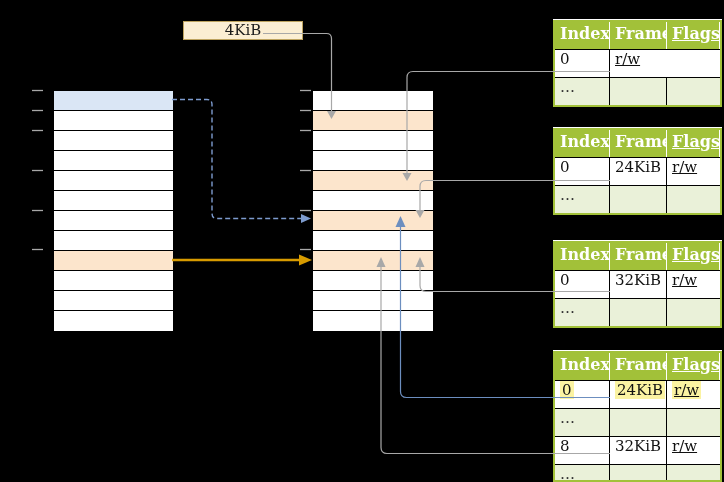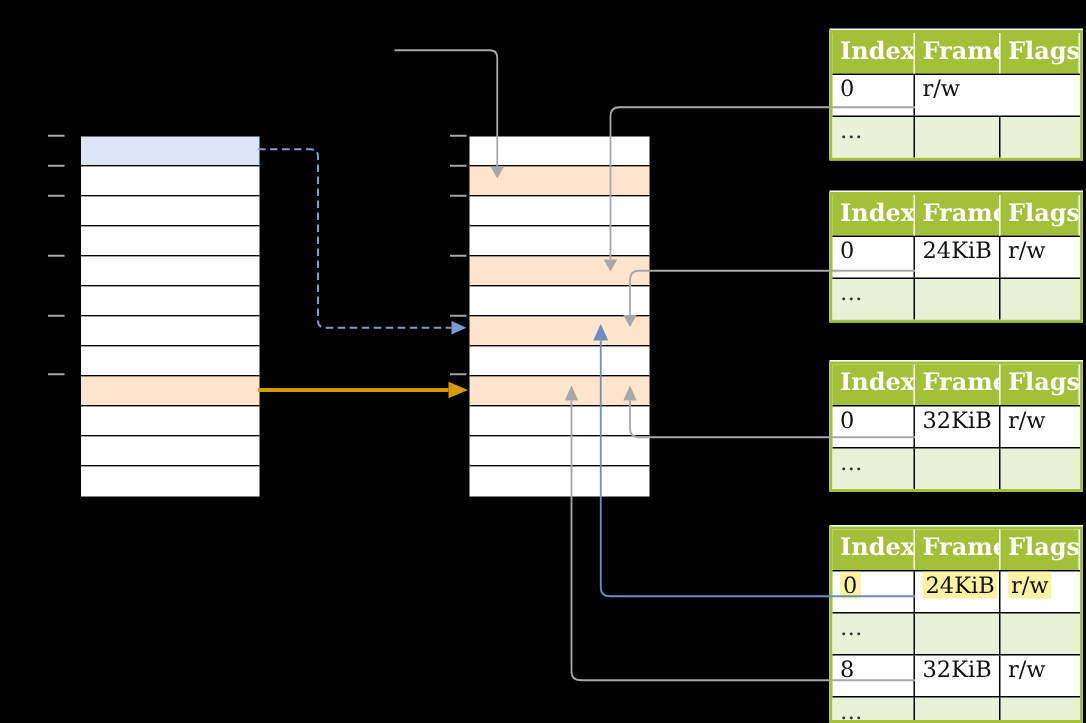--- a/index.html
+++ b/index.html
@@ -33,21 +33,21 @@
     position:absolute;left:553px;width:169px;box-sizing:border-box;
     border:2px solid var(--green,#a2c139);background:#fff;z-index:2;
     box-shadow:0 -1px 0 #ffffff;
   }
   .t1{top:20px;} .t2{top:128px;} .t3{top:241px;} .t4{top:351px;}
   .trow{display:grid;grid-template-columns:55px 57px 1fr;height:28px;box-sizing:border-box;border-top:1px solid #000;}
   .trow.thead{height:27px;border-top:none;background:var(--green,#a2c139);}
   .trow.short{height:16px;}
   .tc{box-sizing:border-box;padding:2px 0 0 5px;font-size:15px;line-height:15px;color:#111;
       border-right:1px solid #000;overflow:hidden;white-space:nowrap;}
-  .tc:last-child{border-right:none;}
+  .tc:last-child{border-right:none;text-decoration:underline;}
   .thead .tc{color:#fff;font-weight:700;font-size:16px;line-height:18px;padding-top:3px;border-right:1px solid #fff;}
   .dots{background:var(--green-light,#eaf1d9);}
   .dots .tc{color:#333;}
   .hl{background:var(--hl,#fbf3a2);padding:0 2px;}
 
   
   svg.overlay{position:absolute;left:0;top:0;z-index:3;pointer-events:none;}
   .ln-grey{stroke:var(--grey,#a8a8a8);stroke-width:1.2;fill:none;}
   .hd-grey{fill:var(--grey,#a8a8a8);stroke:none;}
   .ln-blue{stroke:var(--blue,#6c8ebf);stroke-width:1.2;fill:none;}
@@ -56,20 +56,21 @@
   .hd-bdash{fill:var(--blue-dash,#7d9bce);stroke:none;}
   .ln-orange{stroke:var(--orange,#d79b00);stroke-width:2.6;fill:none;}
   .hd-orange{fill:var(--orange,#d79b00);stroke:none;}
   .tick{stroke:var(--grey,#a8a8a8);stroke-width:1.3;}
 </style>
 </head>
 <body>
 
 <div class="canvas">
 
+  <div class="frame-label">4KiB</div>
 
   <div class="mcol mcol-left">
     <div class="mrow blue"></div>
     <div class="mrow white"></div>
     <div class="mrow white"></div>
     <div class="mrow white"></div>
     <div class="mrow white"></div>
     <div class="mrow white"></div>
     <div class="mrow white"></div>
     <div class="mrow white"></div>

